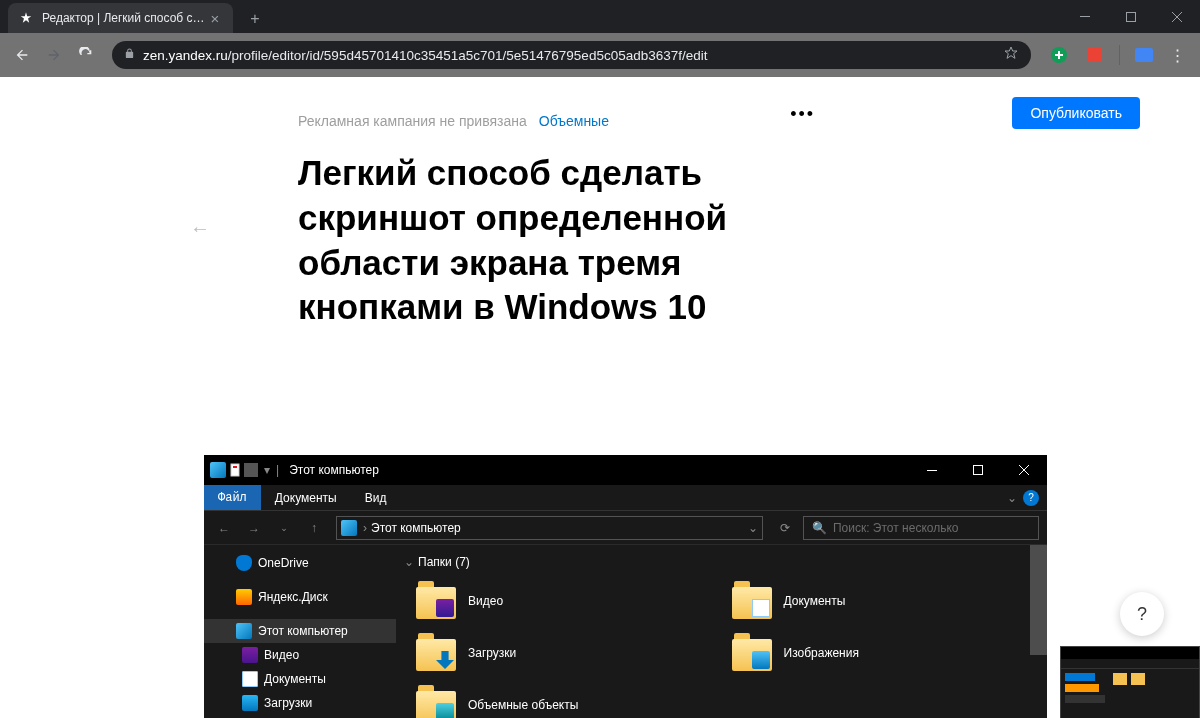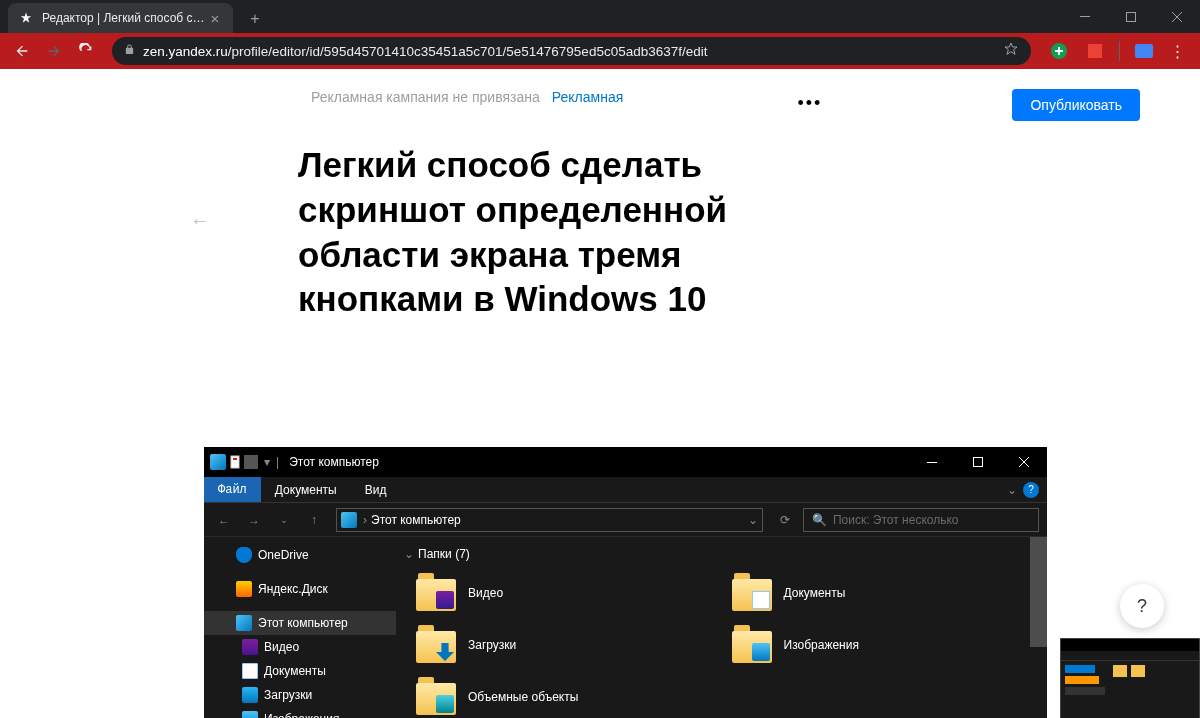--- a/index.html
+++ b/index.html
@@ -8,37 +8,37 @@
 
 .titlebar { height:33px; background:#202124; display:flex; align-items:flex-end; }
 .tab { display:flex; align-items:center; background:#35363a; height:30px; border-radius:8px 8px 0 0; padding:0 10px; margin-left:8px; width:225px; color:#e8eaed; font-size:12px; }
 .tab-icon { width:16px; height:16px; margin-right:8px; display:flex; align-items:center; justify-content:center; }
 .tab-title { flex:1; overflow:hidden; white-space:nowrap; text-overflow:ellipsis; color:#e8eaed; }
 .tab-close { width:16px; height:16px; color:#9aa0a6; display:flex; align-items:center; justify-content:center; font-size:15px; cursor:pointer; }
 .newtab { width:28px; height:28px; display:flex; align-items:center; justify-content:center; color:#9aa0a6; font-size:16px; margin-left:8px; cursor:pointer; }
 .win-btns { margin-left:auto; display:flex; }
 .win-btn { width:46px; height:33px; display:flex; align-items:center; justify-content:center; color:#9aa0a6; }
 
-.toolbar { height:36px; background:#b91c1c; display:flex; align-items:center; padding:0 8px; gap:4px; }
+.toolbar { height:44px; background:#737373; display:flex; align-items:center; padding:0 8px; gap:4px; }
 .nav-btn { width:28px; height:28px; display:flex; align-items:center; justify-content:center; color:#e8eaed; border-radius:50%; cursor:pointer; }
 .nav-btn.disabled { color:#5f6368; }
 .addrbar { flex:1; height:28px; background:#202124; border-radius:14px; display:flex; align-items:center; padding:0 12px; margin:0 8px; }
 .lock-icon { color:#9aa0a6; margin-right:8px; font-size:12px; }
 .url { color:#e8eaed; font-size:13.5px; white-space:nowrap; }
 .url .domain { color:#fff; }
 .star-icon { color:#9aa0a6; margin-left:auto; }
 .ext-icon { width:28px; height:28px; display:flex; align-items:center; justify-content:center; margin:0 2px; }
 .ext-green { width:16px; height:16px; background:#0f9d58; border-radius:50%; }
 .ext-red { width:14px; height:14px; background:#ea4335; }
 .ext-screens { width:18px; height:14px; background:#4285f4; border-radius:2px; position:relative; }
 .menu-dots { color:#e8eaed; font-size:16px; letter-spacing:1px; }
 
 
 .page { background:#fff; height:649px; overflow:hidden; position:relative; }
-.editor-header { display:flex; align-items:flex-start; padding:20px 60px 0 298px; font-size:14px;margin-left:13px; }
+.editor-header { display:flex; align-items:flex-end; padding:20px 60px 0 298px; font-size:14px; }
 .campaign-text { color:#9e9e9e; }
 .link-text { color:#0077cc; margin-left:12px; cursor:pointer; }
 .pub-btn { margin-left:auto; background:#0077ff; color:#fff; border:none; padding:8px 18px; border-radius:4px; font-size:14px; cursor:pointer; }
 .more-btn { margin-left:auto; color:#000; font-size:18px; letter-spacing:2px; cursor:pointer; padding:4px 8px; margin-right:16px; }
 .saved-text { text-align:right; padding:6px 60px 0 0; color:#a0a0a0; font-size:13px; }
 .back-arrow { position:absolute; left:190px; top:138px; color:#bdbdbd; font-size:20px; cursor:pointer; }
 .article-title { font-size:35px; font-weight:700; color:#000; line-height:1.28; padding:22px 90px 0 298px; max-width:870px; }
 
 
 .explorer { position:absolute; left:204px; top:378px; width:843px; height:340px; background:#191919; color:#fff; font-size:12px; }
@@ -172,21 +172,21 @@
       <div class="ext-screens"></div>
     </div>
   <div class="nav-btn">
       <span class="menu-dots">⋮</span>
     </div>
 </div>
 
 <div class="page">
   <div class="editor-header">
     <span class="campaign-text">Рекламная кампания не привязана</span>
-    <span class="link-text">Рекламная</span>
+    <span class="link-text">Объемные</span>
     <span class="more-btn">•••</span>
     <button class="pub-btn">Опубликовать</button>
   </div>
   <div class="back-arrow">←</div>
   <h1 class="article-title">Легкий способ сделать скриншот определенной области экрана тремя кнопками в Windows 10</h1>
 
   <div class="explorer">
     <div class="exp-titlebar">
       <div class="exp-title-icons">
         <div class="exp-ticon ic-pc"></div>

